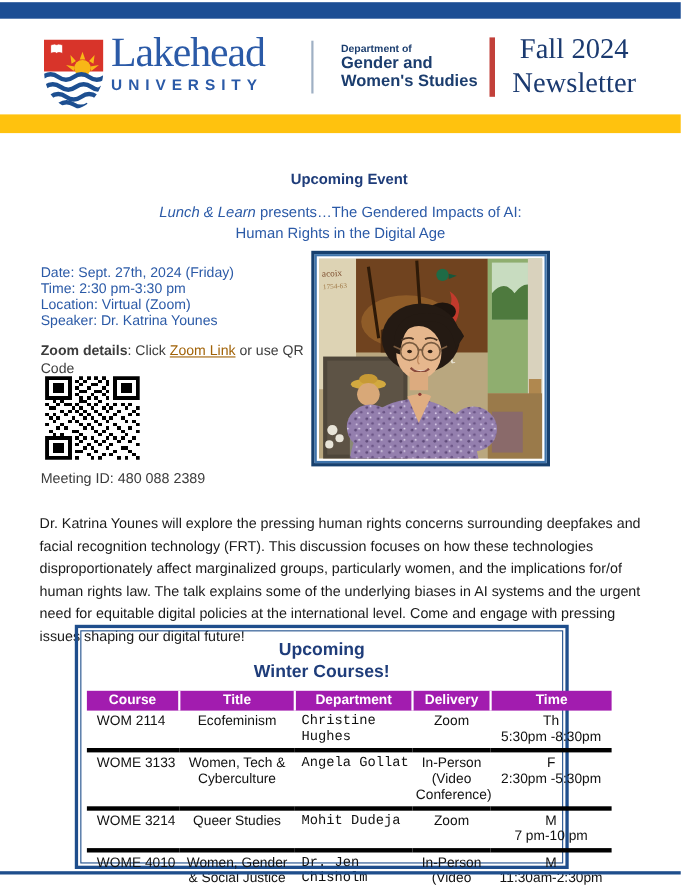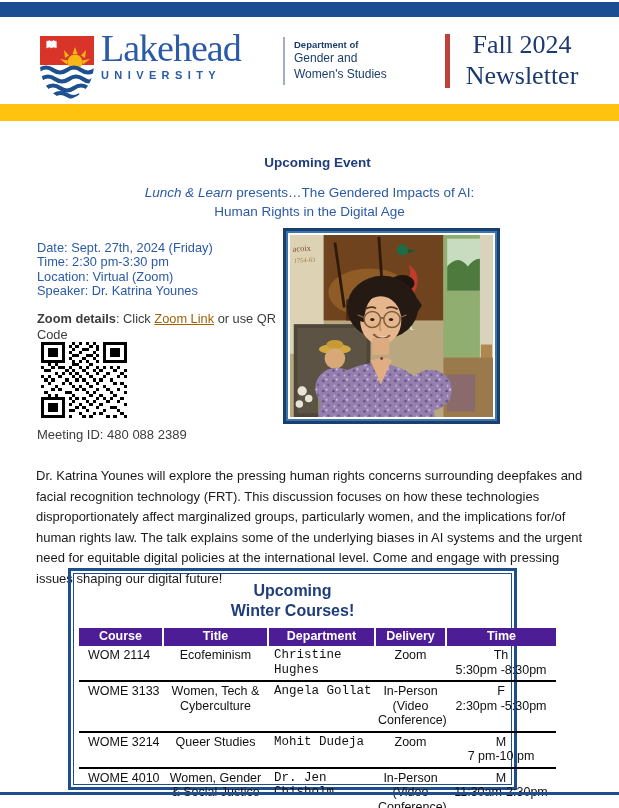--- a/index.html
+++ b/index.html
@@ -6,25 +6,25 @@
   .page{position:relative;width:619px;height:808px;background:#fff;overflow:hidden;
         font-family:"Liberation Sans",sans-serif;}
   .abs{position:absolute;}
 
   
   .topbar{top:2px;left:0;right:0;height:15px;background:#1c4e94;}
   .yellowbar{top:104px;left:0;right:0;height:17px;background:#ffc20e;}
   .shield{left:38px;top:35px;width:58px;height:67px;}
   .wordmark{left:101px;top:28px;width:140px;color:#2b5aa7;}
   .lakehead{font-family:"Liberation Serif",serif;font-size:38px;line-height:40px;letter-spacing:-1px;}
-  .university{font-size:11px;font-weight:bold;letter-spacing:5.4px;margin-top:1px;}
+  .university{font-size:14px;font-weight:bold;letter-spacing:5.4px;margin-top:1px;}
   .hdr-divider{left:283px;top:37px;width:2px;height:48px;background:#9fb0c4;}
-  .dept{left:294px;top:39px;color:#1b3d6e;}
+  .dept{left:310px;top:39px;color:#1b3d6e;}
   .dept-prefix{font-size:9.5px;font-weight:bold;}
-  .dept-line{font-size:12px;font-weight:normal;line-height:16px;}
+  .dept-line{font-size:15px;font-weight:bold;line-height:16px;}
   .redbar{left:445px;top:34px;width:5px;height:54px;background:#c2403a;}
   .issue{left:452px;top:29px;width:140px;text-align:center;color:#1b3a70;
          font-family:"Liberation Serif",serif;font-size:26px;line-height:31px;}
 
   
   .section-title{top:155px;left:0;right:0;text-align:center;font-size:13.5px;font-weight:bold;color:#1f3d7a;padding-left:16px;}
   .event-title{top:184px;left:0;right:0;text-align:center;font-size:13.5px;color:#2b5aa7;line-height:18.5px;}
   .event-title .it{font-style:italic;}
   .details{left:37px;top:241px;font-size:12.8px;line-height:14.3px;color:#2b5aa7;}
   .zoomdetails{left:37px;top:311px;width:242px;font-size:12.8px;line-height:15.5px;color:#3c3c3c;}
@@ -43,26 +43,26 @@
   .paragraph{left:36px;top:466px;width:556px;font-size:13px;line-height:20.6px;color:#1a1a1a;}
 
   
   .courses-box{left:68px;top:568px;width:449px;height:222px;box-sizing:border-box;border:3px solid #1f4e8c;}
   .courses-inner{position:absolute;inset:2px;border:1.5px solid #1f4e8c;}
   .courses-title{margin-top:7px;text-align:center;font-size:16px;font-weight:bold;color:#1f3d7a;line-height:20px;}
   table.courses{margin:7px 5px 0;width:calc(100% - 10px);border-collapse:collapse;table-layout:fixed;
                 font-size:12.5px;}
   table.courses col.c0{width:84px}table.courses col.c1{width:105px}
   table.courses col.c2{width:107px}table.courses col.c3{width:71px}table.courses col.c4{width:110px}
-  table.courses th{background:#4c1d95;color:#fff;font-weight:bold;padding:1px 0 3px;font-size:12.5px;}
+  table.courses th{background:#a21caf;color:#fff;font-weight:bold;padding:1px 0 3px;font-size:12.5px;}
   table.courses th + th{border-left:2px solid #fff;}
   table.courses td{padding:2px 3px 3px;vertical-align:top;text-align:center;color:#111;line-height:14.5px;}
   table.courses td.l-course{text-align:left;padding-left:9px;}
   table.courses td.l-instr{text-align:left;padding-left:6px;font-family:Liberation Mono, monospace;}
-  table.courses tbody tr + tr td{border-top:2px solid #000000;}
+  table.courses tbody tr + tr td{border-top:4px solid #000000;}
 
   .bottomline{top:792px;left:0;right:0;height:2.5px;background:#1f4e8c;}
 </style>
 </head>
 <body>
 
 <div class="page">
 
   <div class="abs topbar"></div>
 

